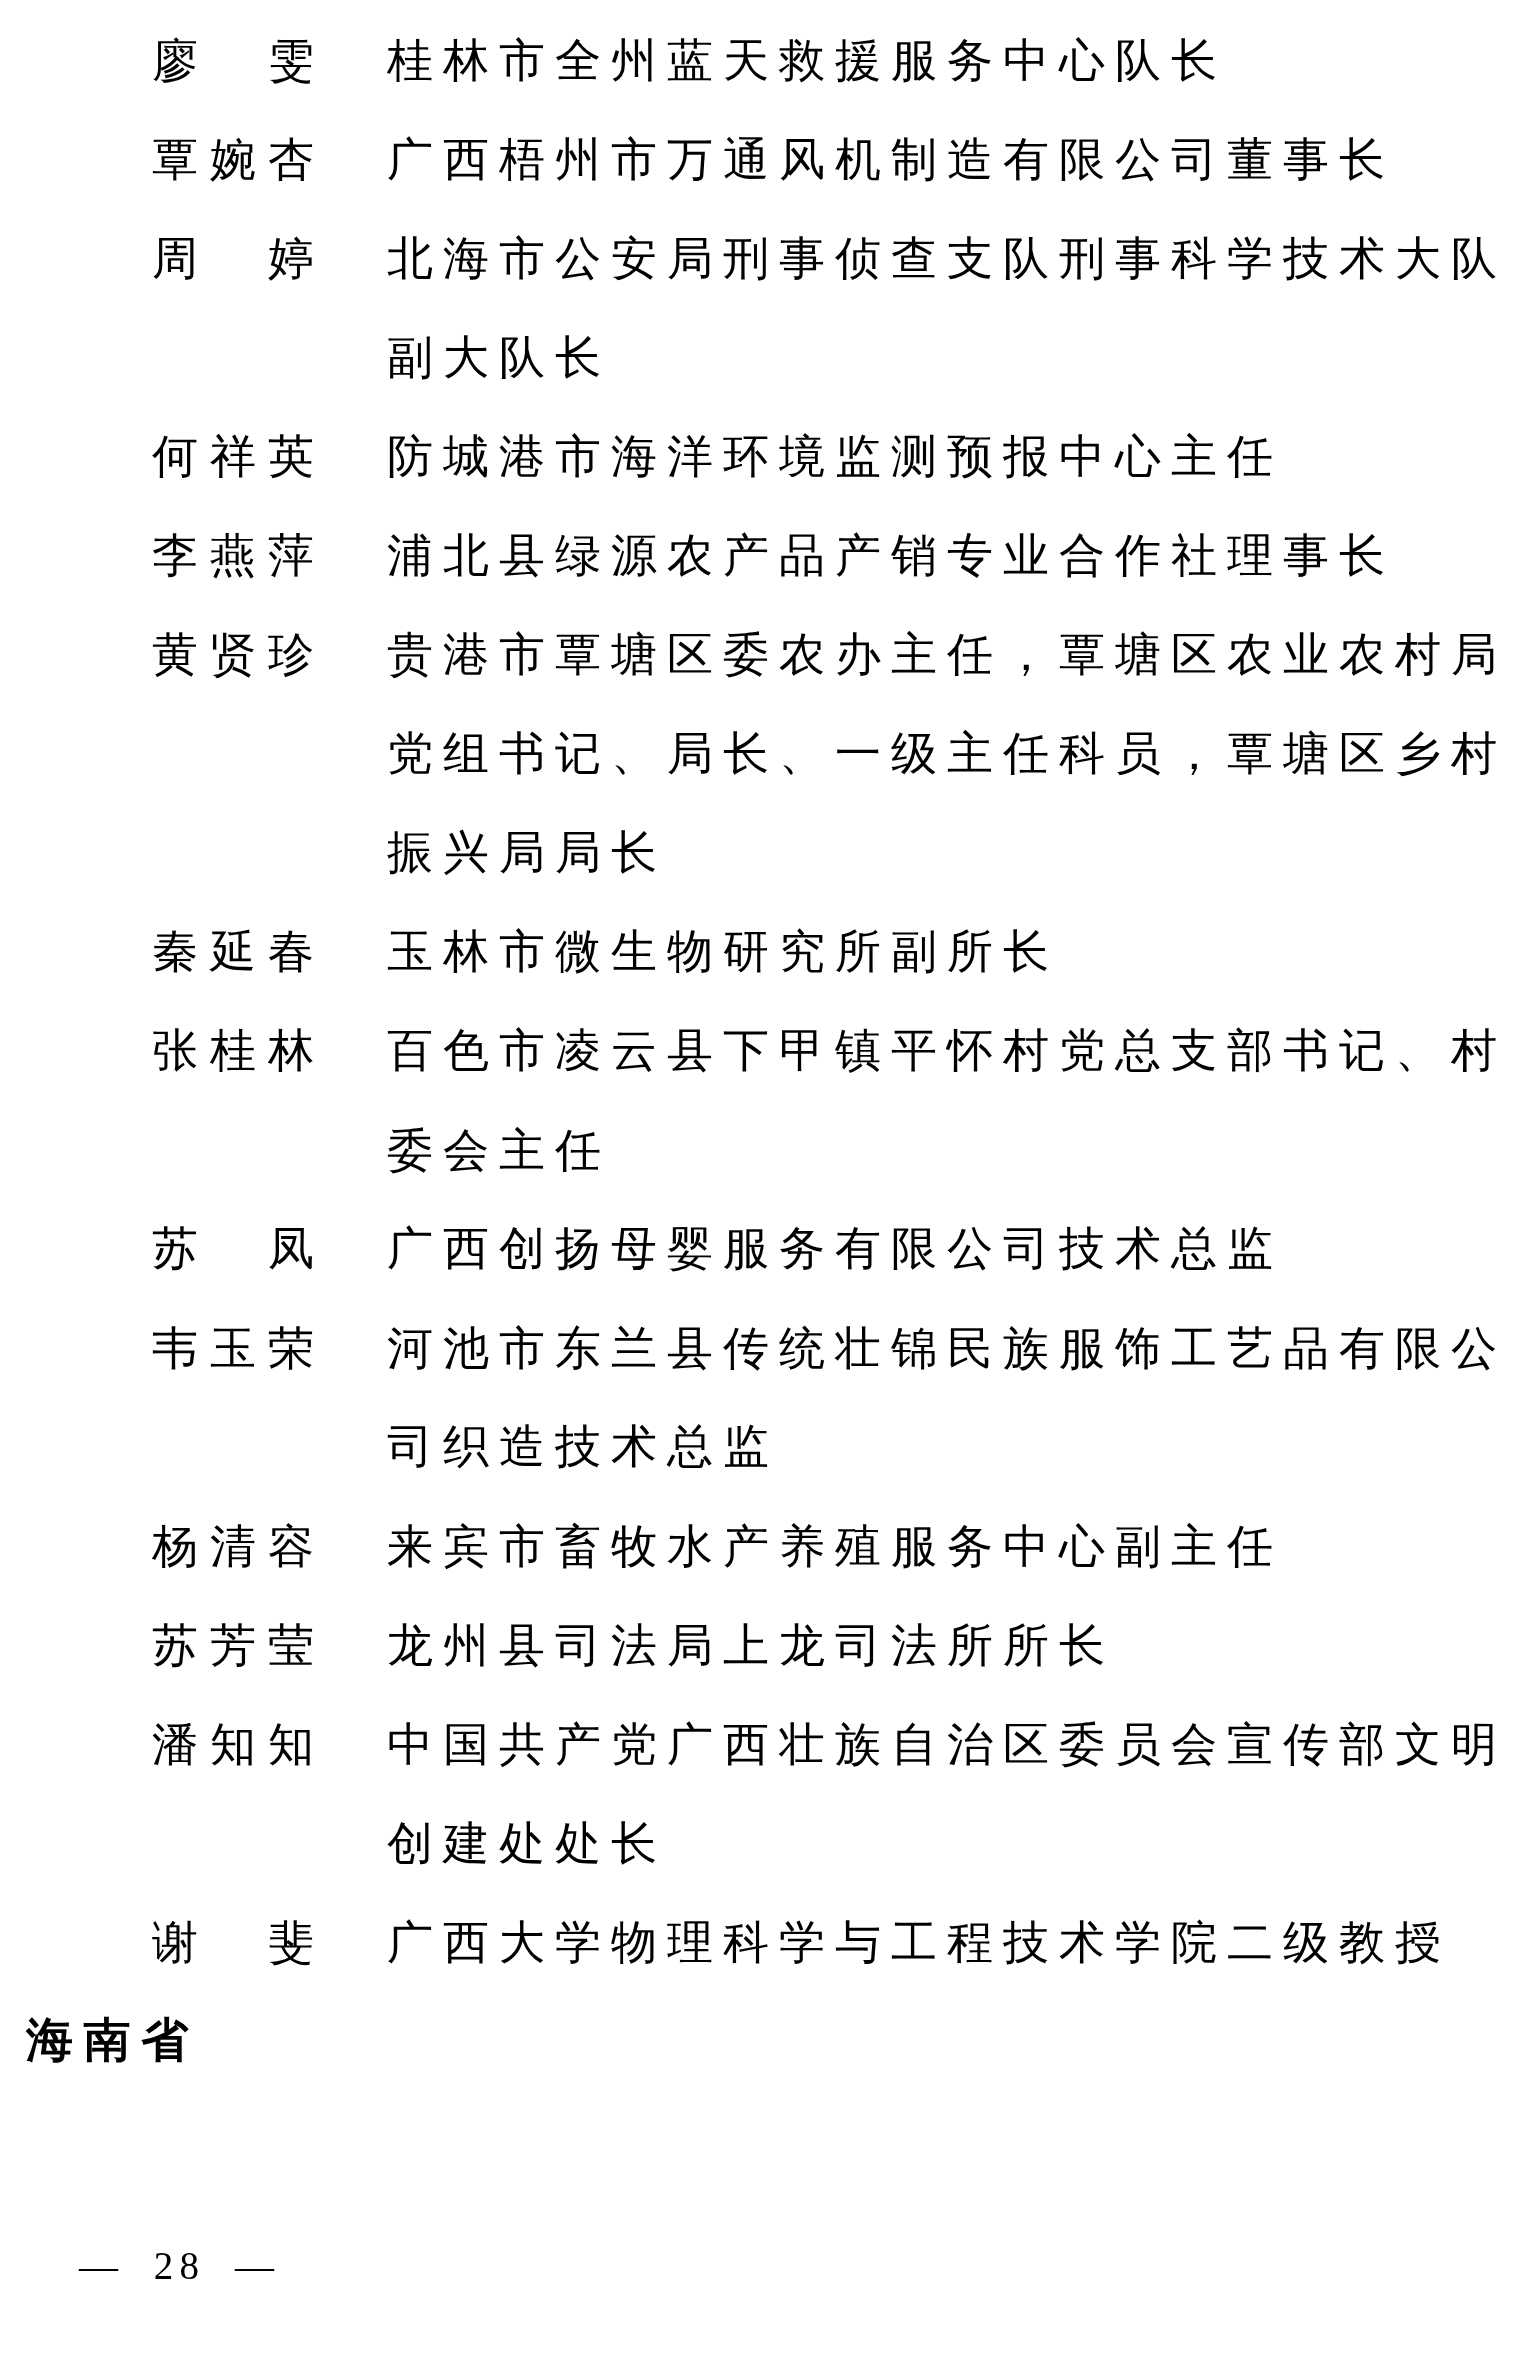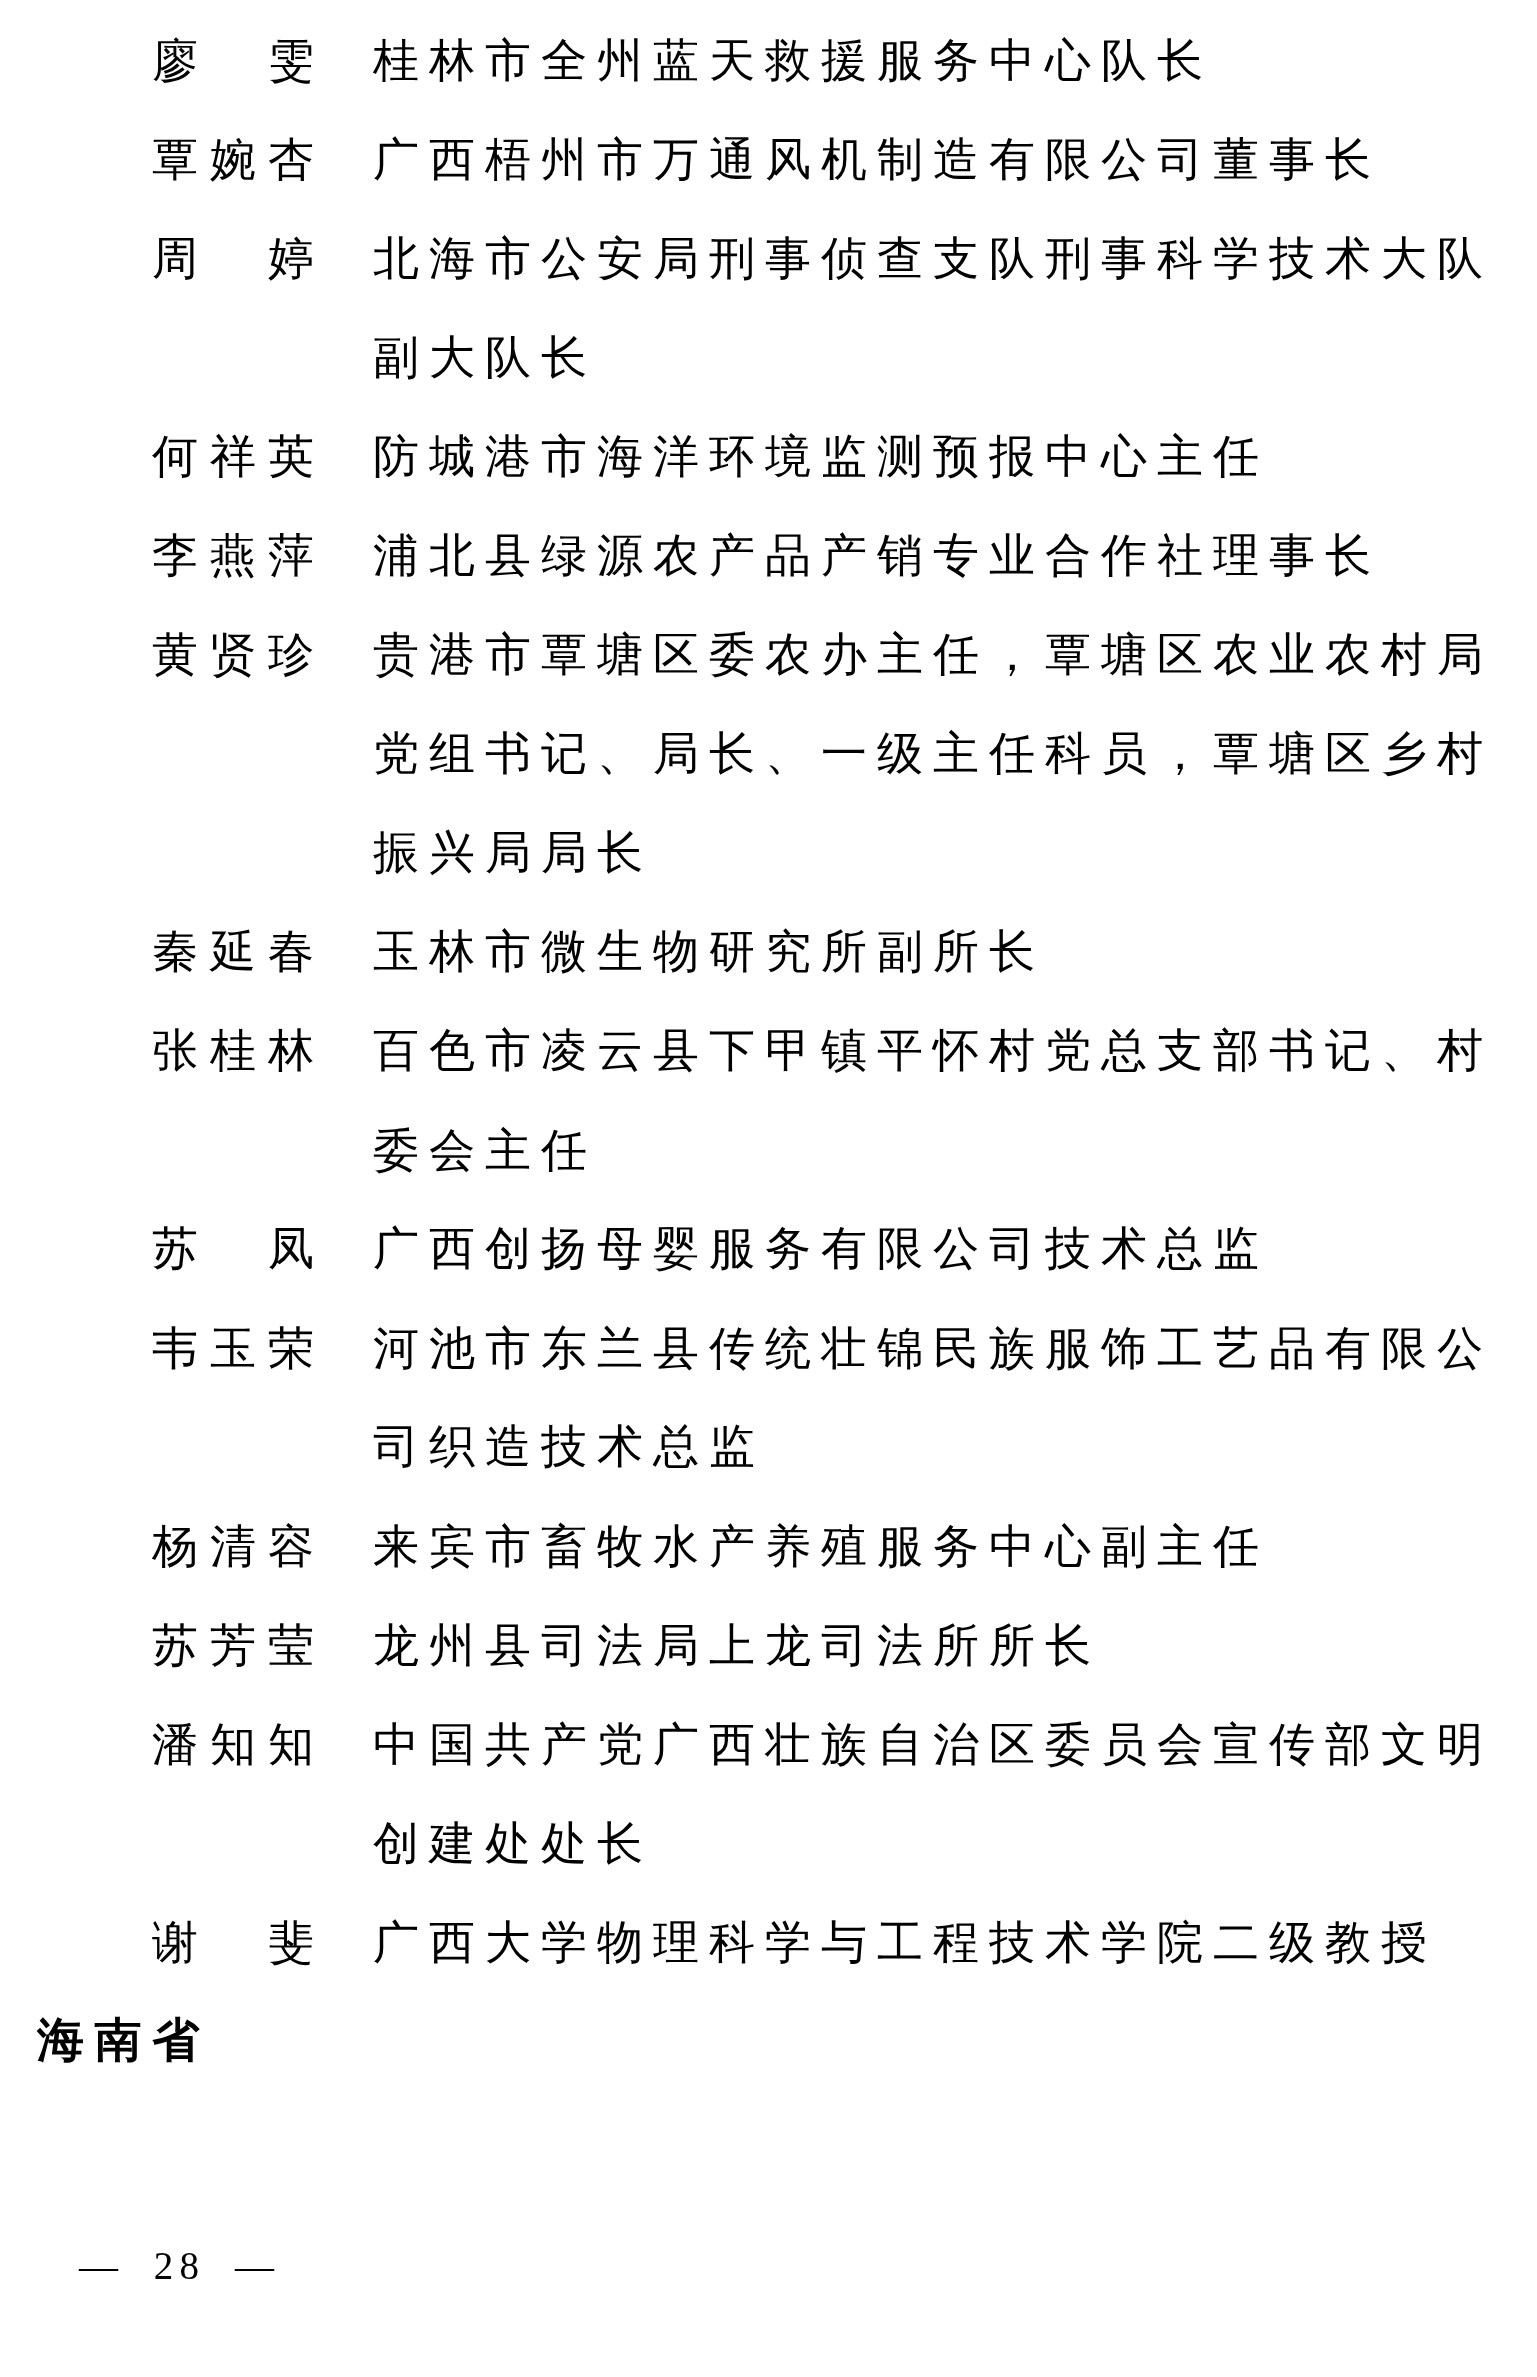--- a/index.html
+++ b/index.html
@@ -27,31 +27,31 @@
   }
   .name {
     position: absolute;
     left: 152px;
     top: 0;
     letter-spacing: 12px;
     white-space: pre;
   }
   .desc {
     position: absolute;
-    left: 373px;
+    left: 387px;
     top: 0;
     letter-spacing: 10px;
     white-space: pre;
   }
   .desc.tight {
     letter-spacing: 3.7px;
   }
   .section-header {
     position: absolute;
-    left: 37px;
+    left: 26px;
     width: 1437px;
     font-family: Liberation Sans, sans-serif;
     font-weight: bold;
     font-size: 47px;
     line-height: 50px;
     letter-spacing: 10.6px;
     white-space: pre;
   }
   .page-number {
     position: absolute;

